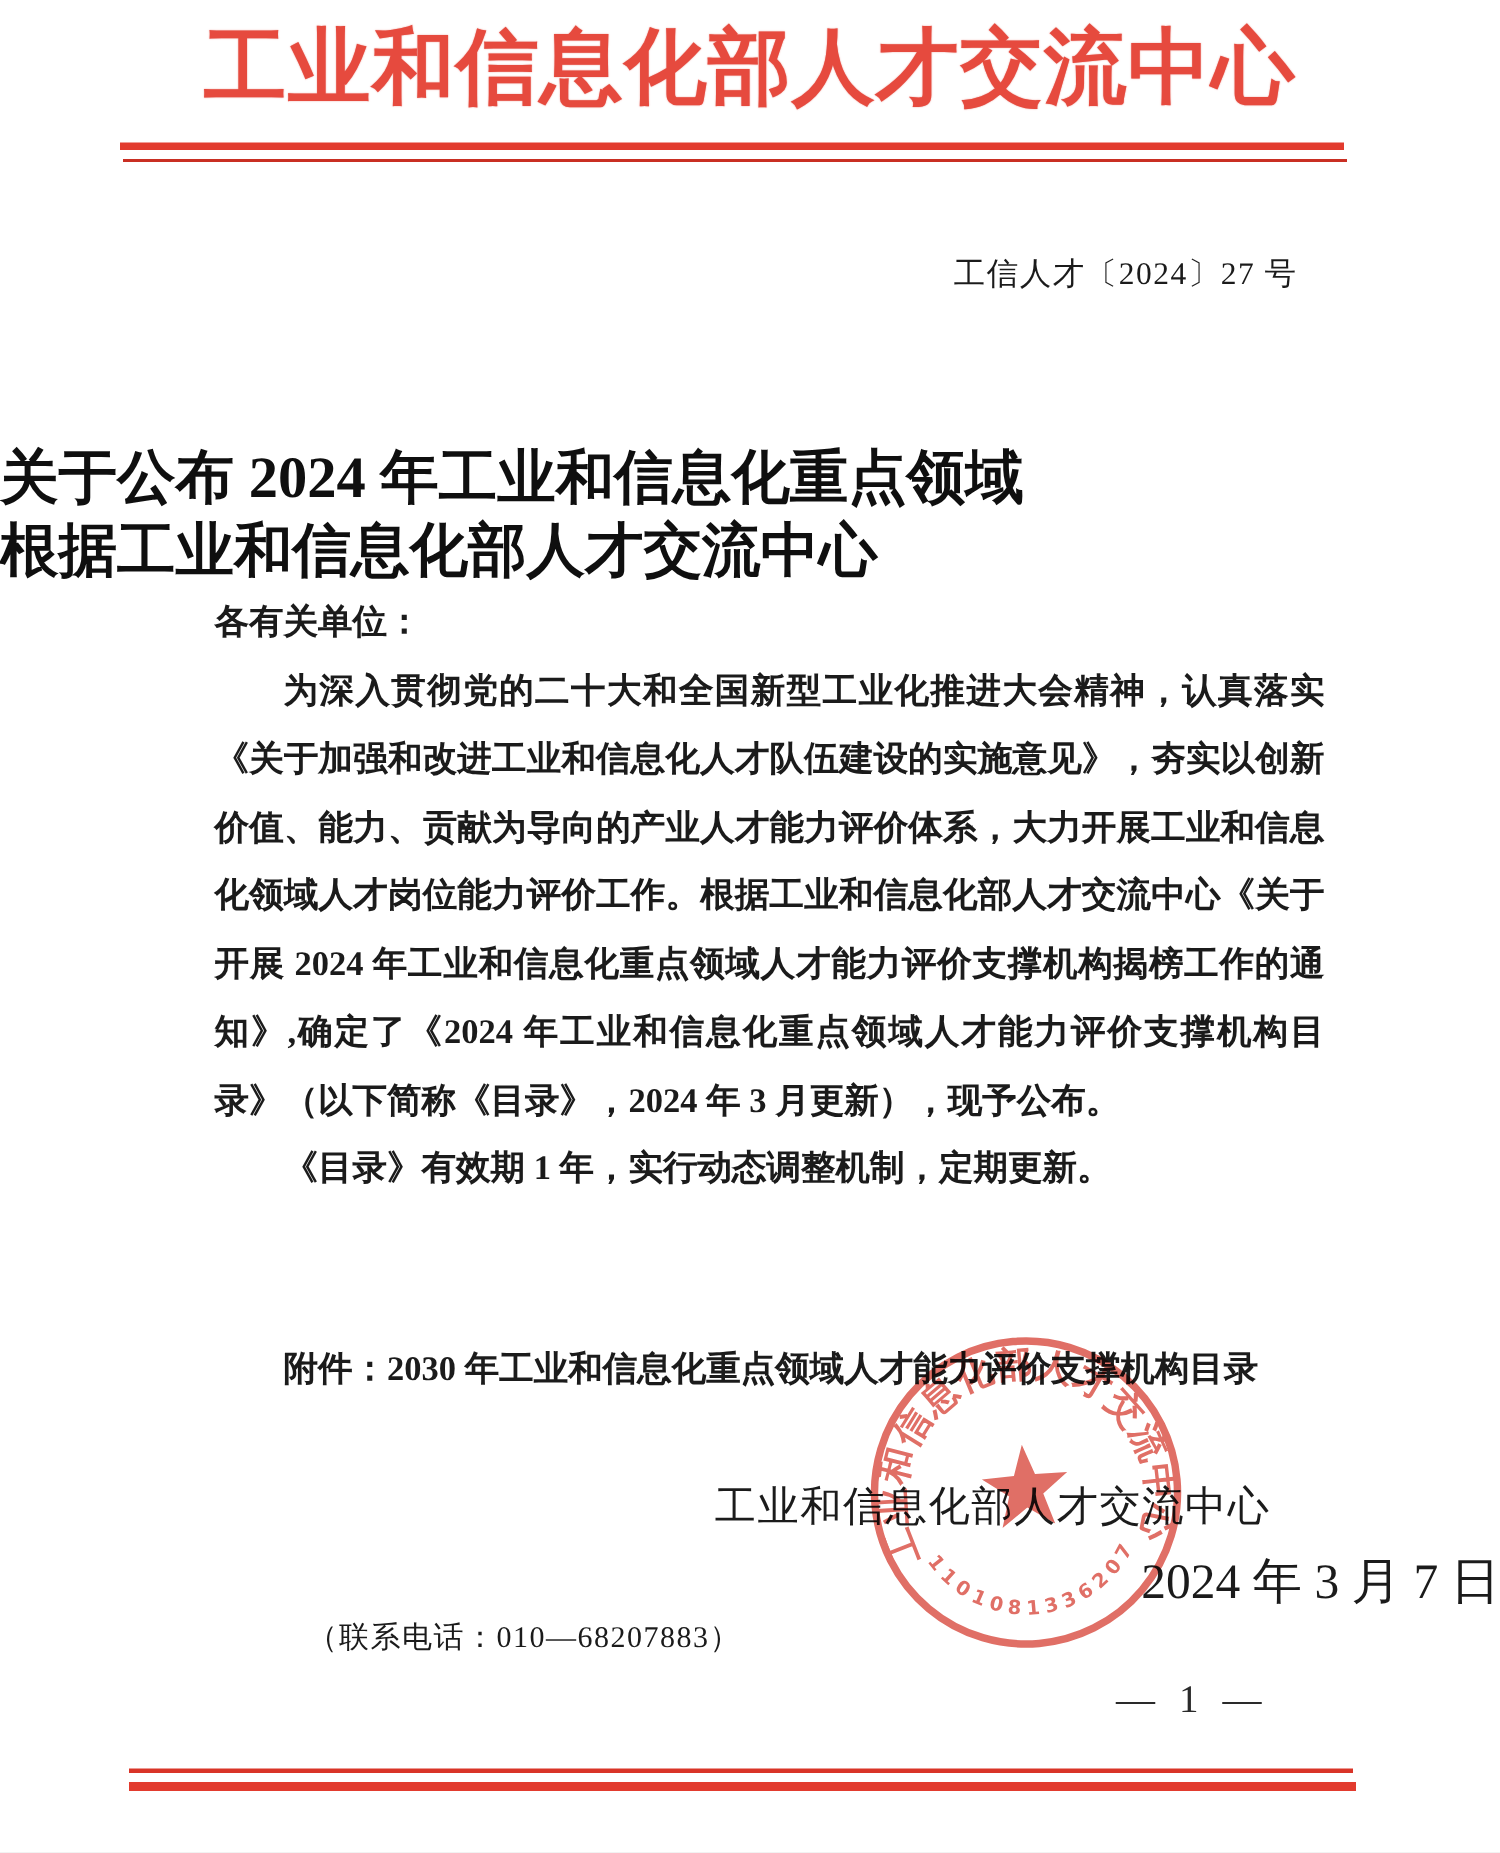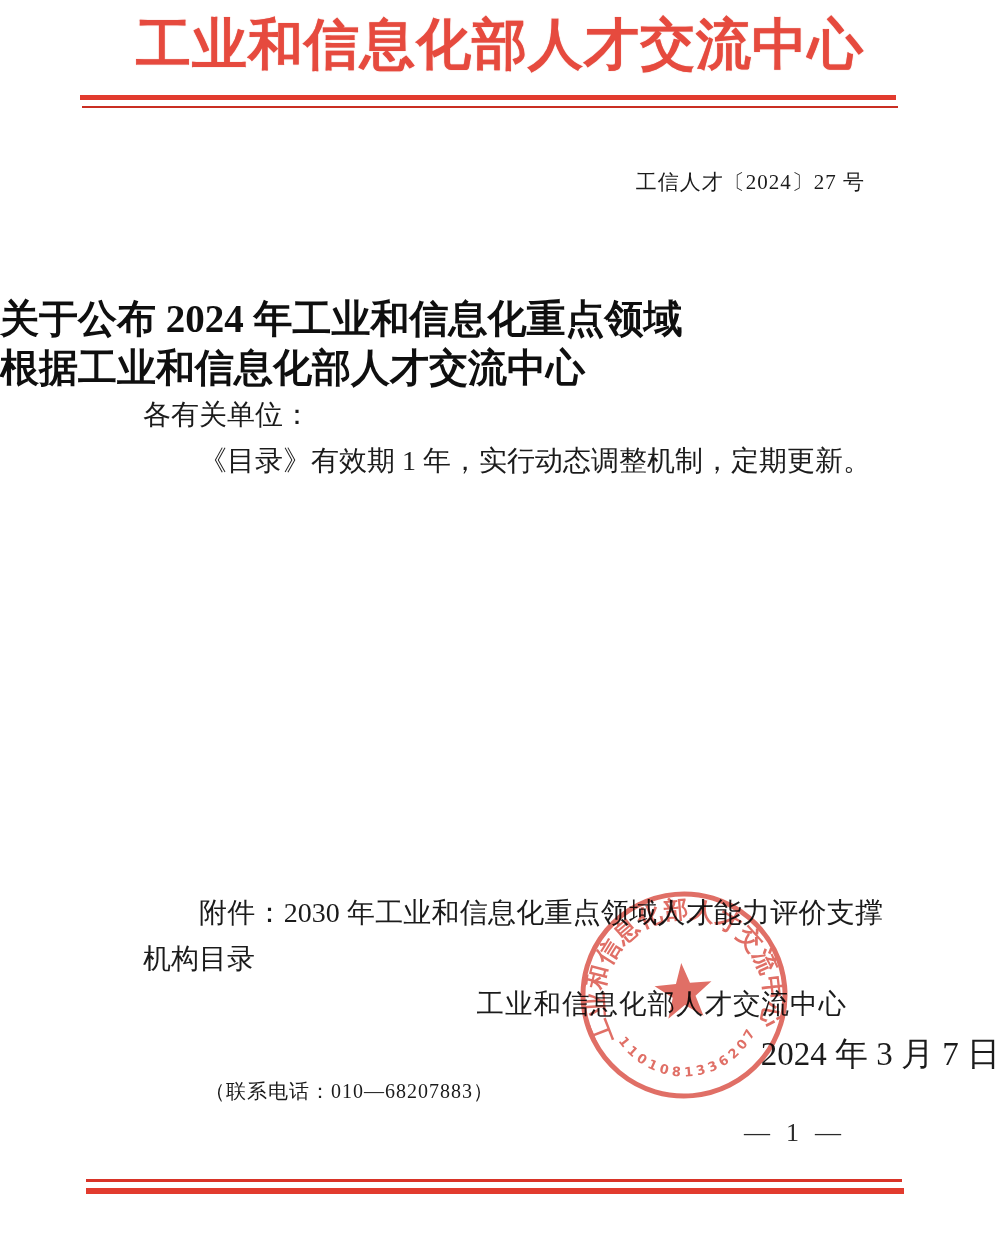--- a/index.html
+++ b/index.html
@@ -36,22 +36,23 @@
     position:absolute;top:250px;left:0;width:100%;
     text-align:left;
     font-size:39px;font-weight:900;
     line-height:49px;
     color:#0f0f0f;
     margin-top:44px;
   }
   
   .body-block{
     position:absolute;left:143px;width:740px;
-    font-size:28px;line-height:45.5px;
+    font-size:23px;line-height:45.5px;
     text-align:justify;
+    font-weight:bold;
   }
   .body-main{top:392px;}
   .salutation{text-indent:0;margin:0;}
   .para{margin:0;text-indent:2em;}
   .attachment-block{top:890px;}
   
   .sign-org{
     position:absolute;top:986px;left:0;width:100%;
     text-align:right;padding-right:153px;box-sizing:border-box;
     font-size:27.5px;letter-spacing:1px;
@@ -93,20 +94,21 @@
 
   <div class="doc-number">工信人才〔2024〕27 号</div>
 
   <div class="doc-title">
     <div>关于公布 2024 年工业和信息化重点领域</div>
     <div>根据工业和信息化部人才交流中心</div>
   </div>
 
   <div class="body-block body-main">
     <p class="salutation">各有关单位：</p>
+    <p class="para">为深入贯彻党的二十大和全国新型工业化推进大会精神，认真落实《关于加强和改进工业和信息化人才队伍建设的实施意见》，夯实以创新价值、能力、贡献为导向的产业人才能力评价体系，大力开展工业和信息化领域人才岗位能力评价工作。根据工业和信息化部人才交流中心《关于开展 2024 年工业和信息化重点领域人才能力评价支撑机构揭榜工作的通知》,确定了《2024 年工业和信息化重点领域人才能力评价支撑机构目录》（以下简称《目录》，2024 年 3 月更新），现予公布。</p>
     <p class="para">《目录》有效期 1 年，实行动态调整机制，定期更新。</p>
   </div>
 
   <div class="body-block attachment-block">
     <p class="para">附件：2030 年工业和信息化重点领域人才能力评价支撑机构目录</p>
   </div>
 
   <div class="sign-org">工业和信息化部人才交流中心</div>
   <div class="sign-date">2024 年 3 月 7 日</div>
 

